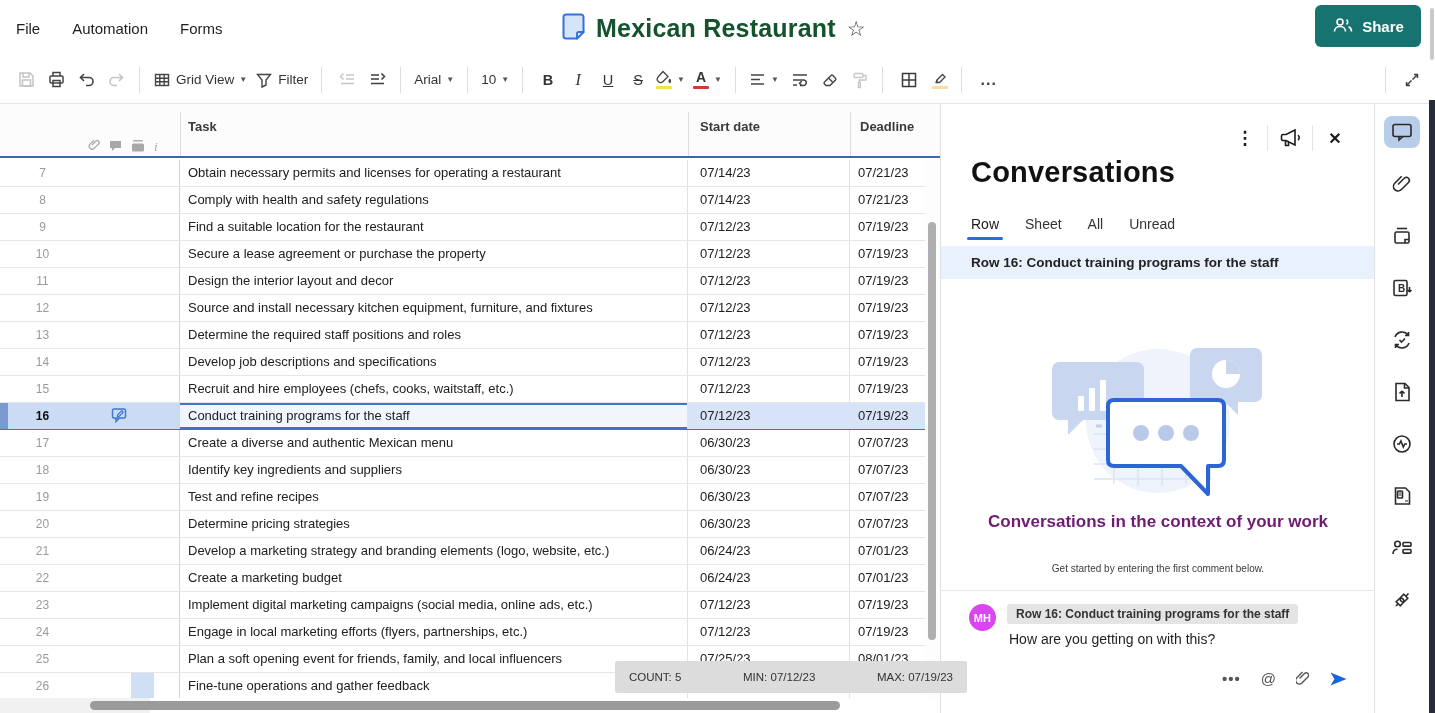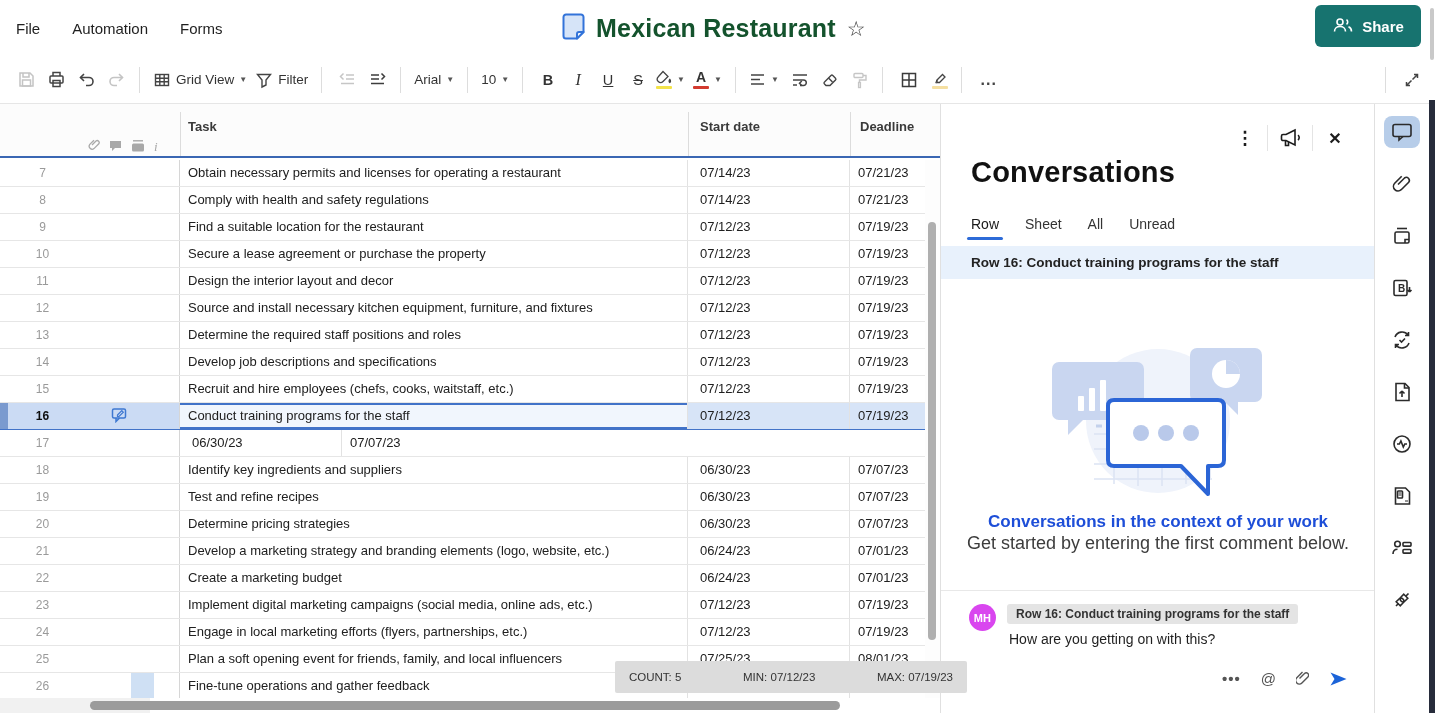--- a/index.html
+++ b/index.html
@@ -77,22 +77,22 @@
   .kebab { font-size:18px; font-weight:700; color:#1c1c1c; }
   .close-x { font-size:16px; font-weight:700; color:#1c1c1c; }
   .panel-title { position:absolute; left:30px; top:52px; font-size:29px; font-weight:700; color:#111; letter-spacing:.2px; }
   .panel-tabs { position:absolute; left:30px; top:112px; display:flex; gap:26px; font-size:14px; color:#333; }
   .ptab { padding-bottom:8px; position:relative; }
   .ptab.active { color:#191919; }
   .ptab.active::after { content:""; position:absolute; left:-4px; right:-4px; bottom:0; height:3px; border-radius:2px; background:#2D6BD8; }
   .panel-item { position:absolute; left:0; top:142px; width:434px; height:33px; background:#E8F1FC; display:flex; align-items:center; }
   .panel-item span { margin-left:30px; font-size:13.5px; font-weight:700; color:#222; }
   .illu { position:absolute; left:97px; top:232px; }
-  .empty-title { position:absolute; left:0; top:408px; width:434px; text-align:center; font-size:17px; font-weight:700; color:#1d4ed8; }
-  .empty-sub { position:absolute; left:0; top:429px; width:434px; text-align:center; font-size:18px; color:#3d3d3d; }
+  .empty-title { position:absolute; left:0; top:408px; width:434px; text-align:center; font-size:17px; font-weight:700; color:#701a75; }
+  .empty-sub { position:absolute; left:0; top:459px; width:434px; text-align:center; font-size:10px; color:#3d3d3d; }
   .panel-div { position:absolute; left:0; top:486px; width:434px; height:1px; background:#e8e8e8; }
   .avatar { position:absolute; left:28px; top:500px; width:27px; height:27px; border-radius:50%; background:#d946ef; color:#fff;
     font-size:11px; font-weight:700; display:flex; align-items:center; justify-content:center; letter-spacing:.3px; }
   .chip { position:absolute; left:66px; top:500px; background:#E4E4E4; border-radius:3px; padding:3px 9px; font-size:12px; font-weight:700; color:#333; }
   .comment-text { position:absolute; left:68px; top:527px; font-size:14px; color:#1f1f1f; }
   .compose-icons { position:absolute; right:26px; top:566px; display:flex; align-items:center; gap:20px; }
   .ci { color:#555; display:flex; align-items:center; justify-content:center; }
   .ci.dots { font-size:15px; font-weight:700; letter-spacing:1px; }
   .ci.at { font-size:15px; }
 
@@ -451,20 +451,21 @@
           <div class="cell deadline">07/19/23</div>
         </div>
         <div class="grid-row">
           <div class="gutter">
             <span class="rownum">17</span>
             <span class="slot"></span>
             <span class="slot"></span>
             <span class="slot"></span>
             <span class="slot"></span>
           </div>
+          <div class="cell task">Create a diverse and authentic Mexican menu</div>
           <div class="cell start">06/30/23</div>
           <div class="cell deadline">07/07/23</div>
         </div>
         <div class="grid-row">
           <div class="gutter">
             <span class="rownum">18</span>
             <span class="slot"></span>
             <span class="slot"></span>
             <span class="slot"></span>
             <span class="slot"></span>

